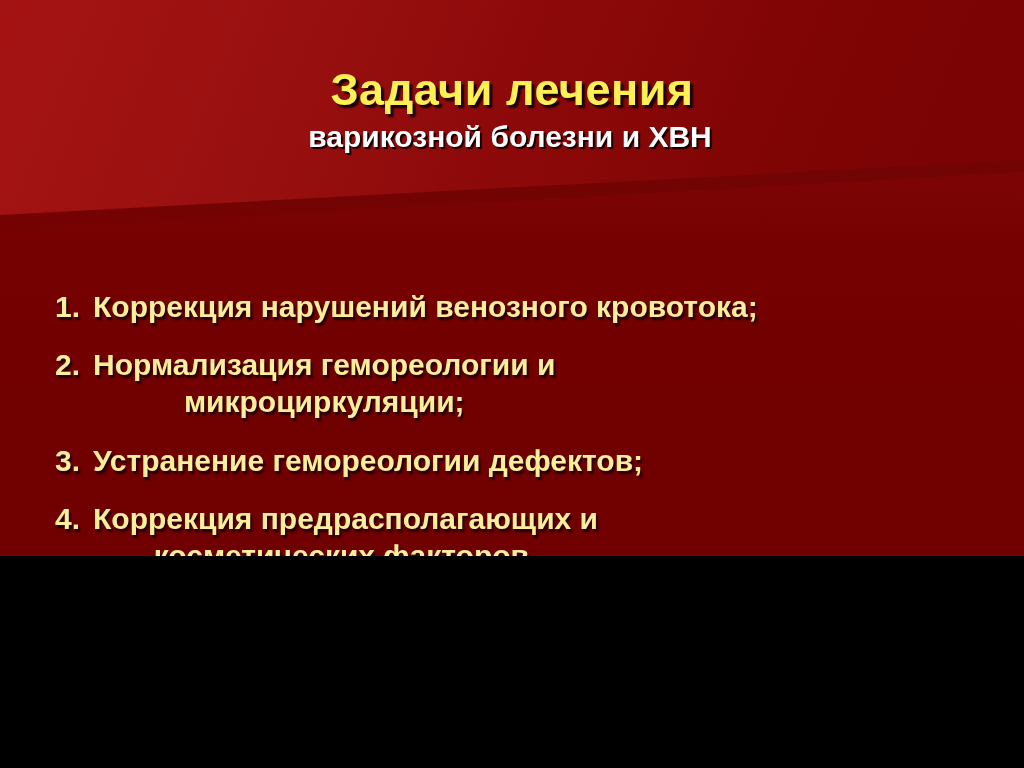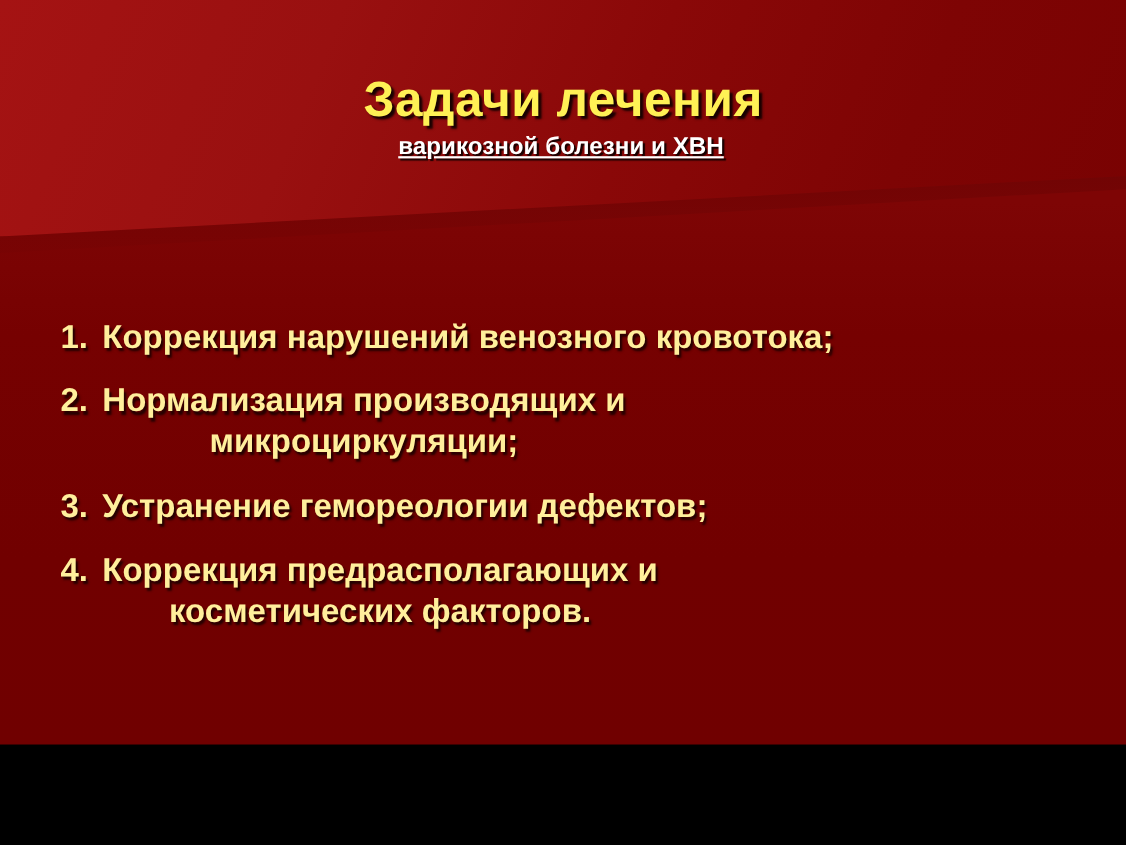--- a/index.html
+++ b/index.html
@@ -3,21 +3,21 @@
 <meta charset="utf-8">
 <style>
   html, body {
     margin: 0;
     padding: 0;
     background: #000;
   }
   .slide {
     position: relative;
     width: 1024px;
-    height: 677px;
+    height: 556px;
     overflow: hidden;
     font-family: "Liberation Sans", sans-serif;
     
     background: linear-gradient(180deg, #7e0505 27%, #760101 45%, #710000 75%, #700000 100%);
   }
   
   .bg-wedge {
     position: absolute;
     left: 0; top: 0;
     width: 1024px;
@@ -45,25 +45,24 @@
   .title {
     margin: 0;
     font-size: 45px;
     font-weight: 700;
     letter-spacing: 0.5px;
     color: #fff155;
     text-shadow: 3px 3px 2px rgba(10,0,0,0.9);
   }
   .subtitle {
     margin: 4px 4px 0 0;
-    font-size: 22px;
+    font-size: 30px;
     font-weight: 700;
     color: #ffffff;
     text-shadow: 2px 2px 1px rgba(10,0,0,0.9);
-    text-decoration: underline;
   }
   .task-list {
     position: absolute;
     left: 55px;
     top: 288px;
     width: 880px;
   }
   .task-item {
     display: flex;
     align-items: flex-start;
@@ -98,21 +97,21 @@
 
   <div class="task-list">
 
     <div class="task-item">
       <span class="task-number">1.</span>
       <span class="task-text">Коррекция нарушений венозного кровотока;</span>
     </div>
 
     <div class="task-item">
       <span class="task-number">2.</span>
-      <span class="task-text">Нормализация производящих и
+      <span class="task-text">Нормализация гемореологии и
 микроциркуляции;</span>
     </div>
 
     <div class="task-item">
       <span class="task-number">3.</span>
       <span class="task-text">Устранение гемореологии дефектов;</span>
     </div>
 
     <div class="task-item">
       <span class="task-number">4.</span>

